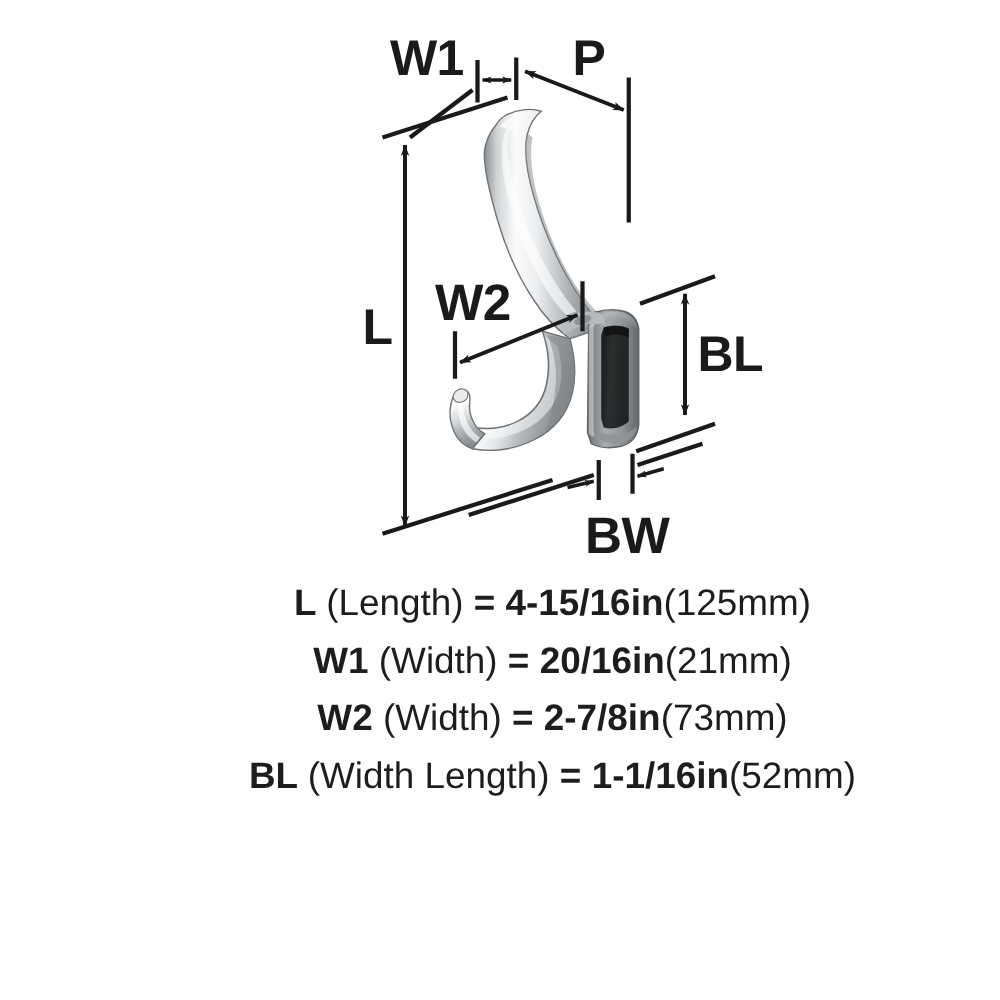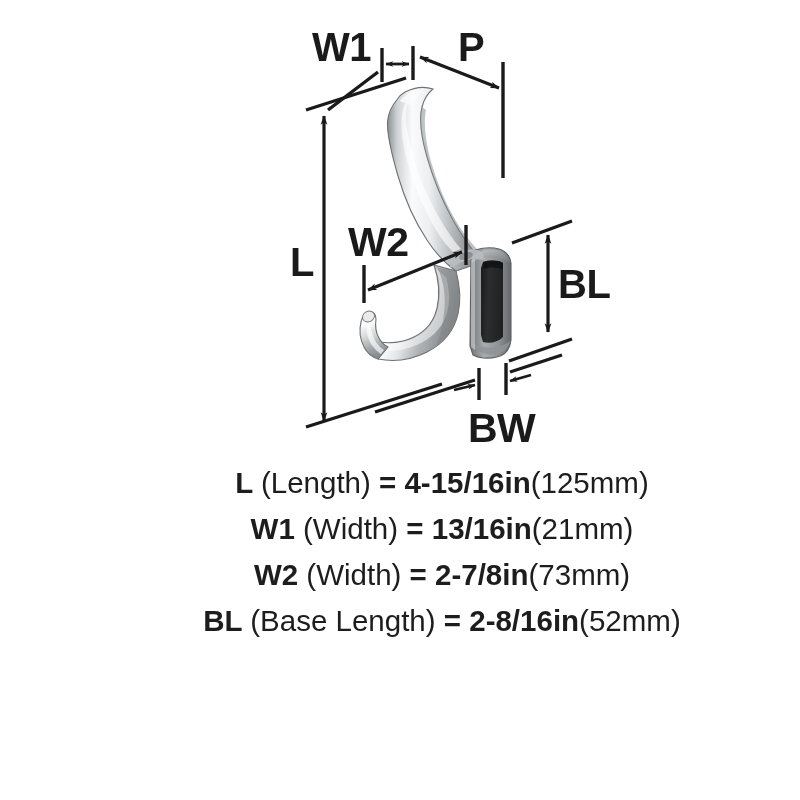--- a/index.html
+++ b/index.html
@@ -248,18 +248,18 @@
 
   <div class="dim-label" id="label-w1">W1</div>
   <div class="dim-label" id="label-p">P</div>
   <div class="dim-label" id="label-l">L</div>
   <div class="dim-label" id="label-w2">W2</div>
   <div class="dim-label" id="label-bl">BL</div>
   <div class="dim-label" id="label-bw">BW</div>
 
   <div id="specs">
       <div class="spec-line"><span class="spec-code">L </span><span class="spec-name">(Length) </span><span class="spec-eq">= </span><span class="spec-imp">4-15/16in</span><span class="spec-met">(125mm)</span></div>
-      <div class="spec-line"><span class="spec-code">W1 </span><span class="spec-name">(Width) </span><span class="spec-eq">= </span><span class="spec-imp">13/16in</span><span class="spec-met">(21mm)</span></div>
+      <div class="spec-line"><span class="spec-code">W1 </span><span class="spec-name">(Width) </span><span class="spec-eq">= </span><span class="spec-imp">20/16in</span><span class="spec-met">(21mm)</span></div>
       <div class="spec-line"><span class="spec-code">W2 </span><span class="spec-name">(Width) </span><span class="spec-eq">= </span><span class="spec-imp">2-7/8in</span><span class="spec-met">(73mm)</span></div>
-      <div class="spec-line"><span class="spec-code">BL </span><span class="spec-name">(Base Length) </span><span class="spec-eq">= </span><span class="spec-imp">2-8/16in</span><span class="spec-met">(52mm)</span></div>
+      <div class="spec-line"><span class="spec-code">BL </span><span class="spec-name">(Width Length) </span><span class="spec-eq">= </span><span class="spec-imp">1-1/16in</span><span class="spec-met">(52mm)</span></div>
     </div>
 
 </div>
 
 </body></html>

